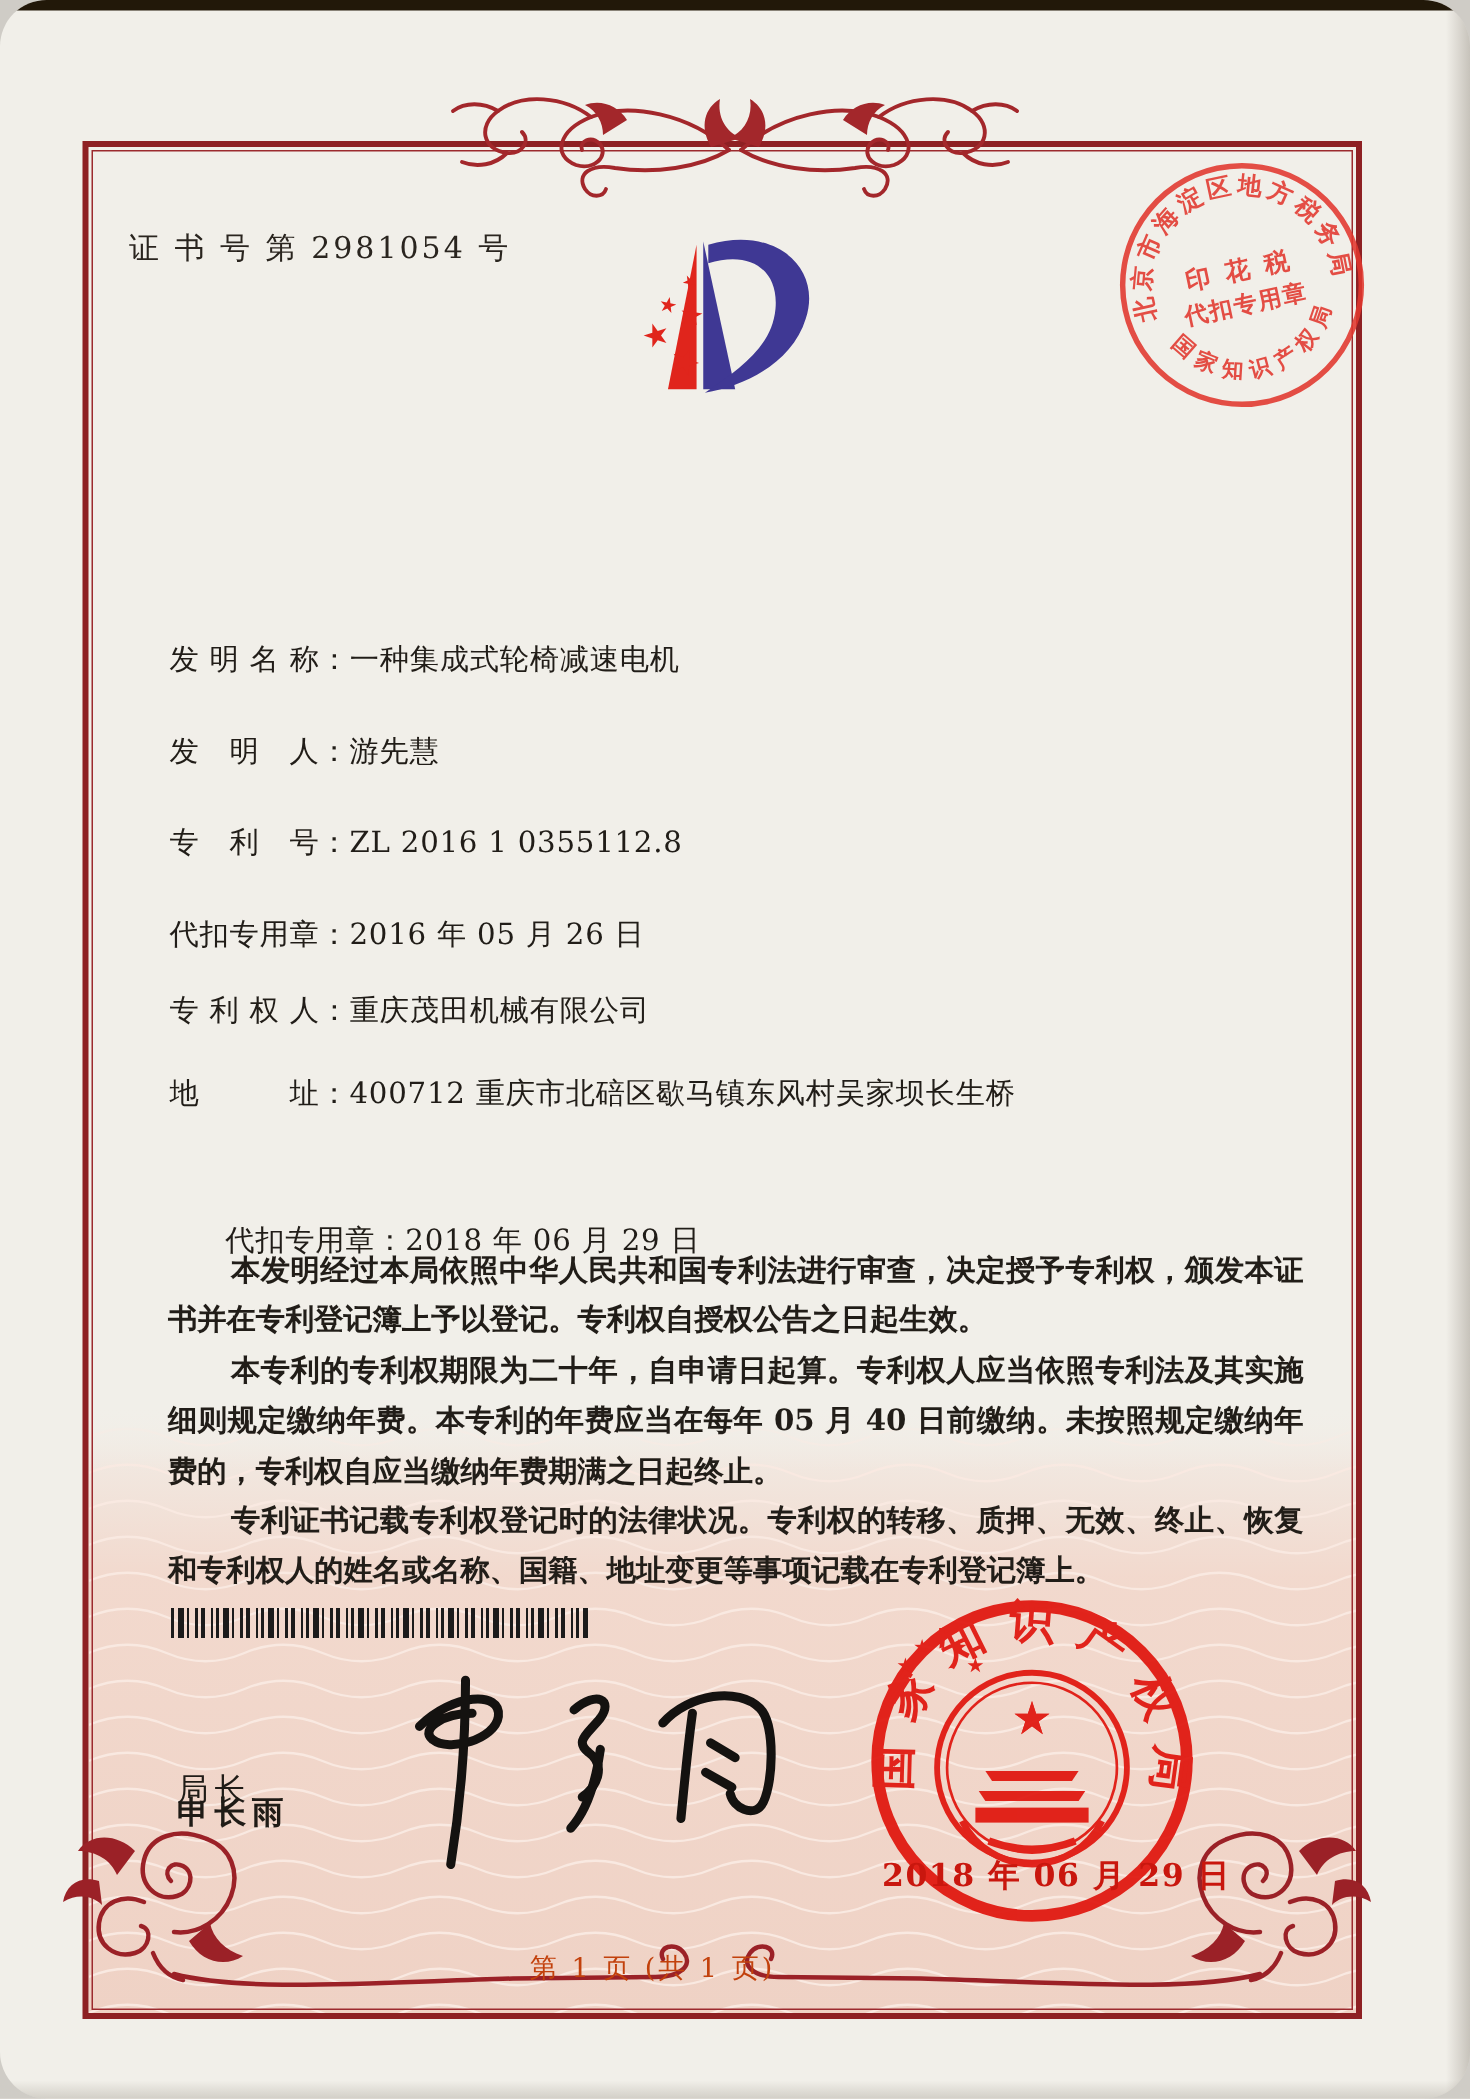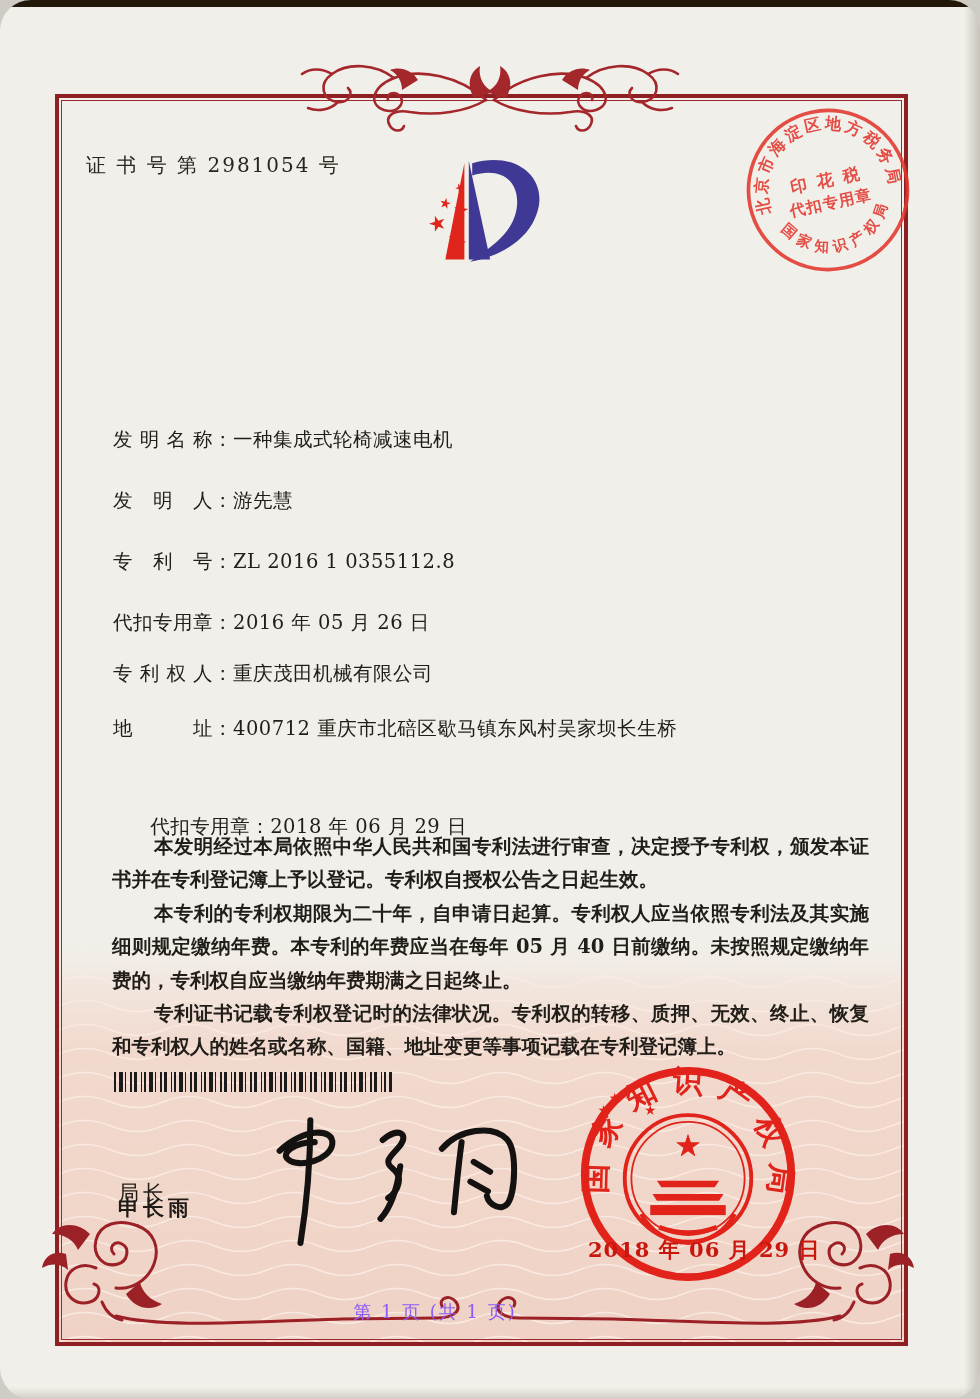--- a/index.html
+++ b/index.html
@@ -54,21 +54,21 @@
 
   .sig-title{position:absolute;left:118px;top:1146px;font-size:21px;letter-spacing:4px;color:#1f1b16;margin-top:33px;}
   .sig-name{position:absolute;left:118px;top:1194px;font-size:21px;letter-spacing:4px;color:#1f1b16;font-weight:bold;}
   .sig-hand{position:absolute;left:238px;top:1108px;width:285px;height:145px;}
 
   .seal{position:absolute;left:577px;top:1063px;width:222px;height:222px;}
   .seal-date{position:absolute;left:588px;top:1236px;width:212px;text-align:center;
     font-size:21px;font-weight:bold;color:#c9170e;letter-spacing:1px;white-space:pre;}
 
   .footer{position:absolute;left:55px;top:1300px;width:760px;text-align:center;
-    font-size:18px;letter-spacing:2px;color:#8b5cf6;}
+    font-size:18px;letter-spacing:2px;color:#c2410c;}
 
   .flourish-top{position:absolute;left:298px;top:54px;width:384px;height:92px;}
   .orn-bl{position:absolute;left:40px;top:1196px;width:446px;height:152px;}
   .orn-br{position:absolute;left:470px;top:1196px;width:446px;height:152px;transform:scaleX(-1);}
 </style>
 </head>
 <body>
 
 <div class="page">
 

